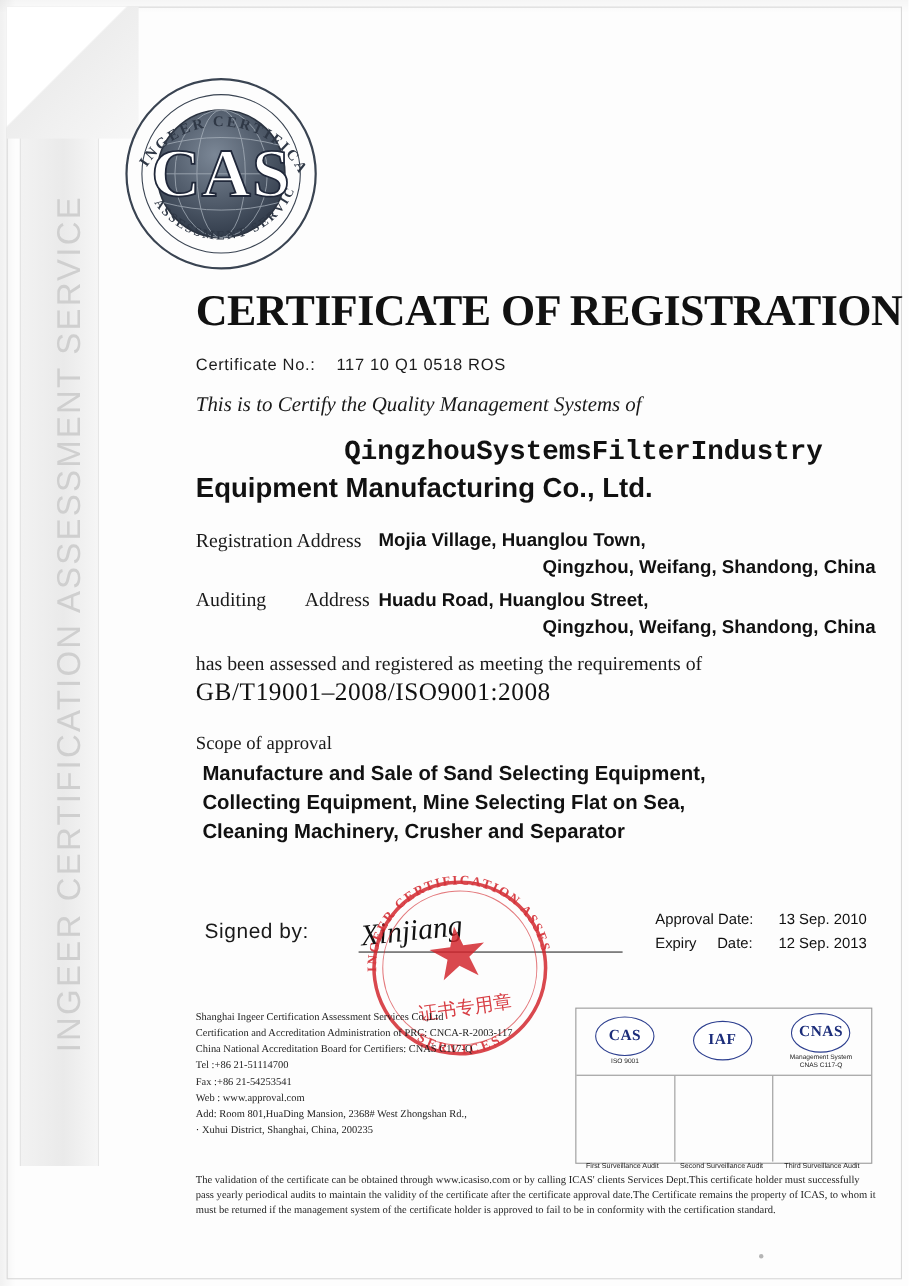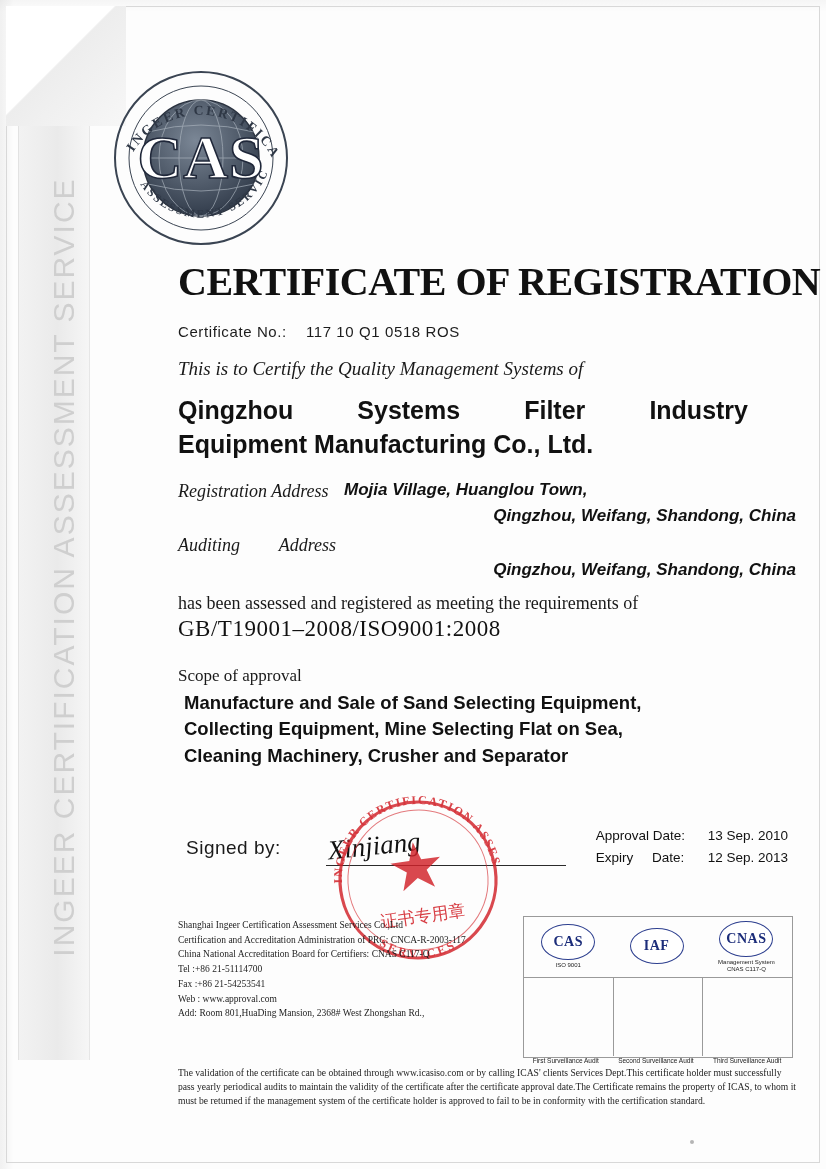--- a/index.html
+++ b/index.html
@@ -113,31 +113,31 @@
     font-family: "Liberation Sans", sans-serif;
     font-weight: bold;
     font-size: 25px;
     line-height: 1.35;
     margin: 0 0 16px 0;
     color: #111;
     width: 570px;
   }
   .company .l1 {
     display: flex;
-    justify-content: space-between;
+    justify-content: flex-end;
+    font-family: Liberation Mono, monospace;
   }
   .company .l2 { display: block; }
 
   .addr-block { margin: 0 0 4px 0; }
   .addr-row {
     display: flex;
-    align-items: center;
+    align-items: flex-end;
     font-size: 18px;
     line-height: 1.45;
-    font-style: italic;
   }
   .addr-label {
     width: 166px;
     flex: none;
     color: #1a1a1a;
   }
   .addr-label.spread {
     display: flex;
     justify-content: space-between;
     padding-right: 8px;
@@ -410,20 +410,21 @@
         <span class="addr-cont">Qingzhou, Weifang, Shandong, China</span>
       </div>
     </div>
 
     <div class="addr-block">
       <div class="addr-row">
         <span class="addr-label spread">
           <span>Auditing</span>
           <span>Address</span>
         </span>
+        <span class="addr-val">Huadu Road, Huanglou Street,</span>
       </div>
       <div class="addr-row">
         <span class="addr-cont">Qingzhou, Weifang, Shandong, China</span>
       </div>
     </div>
 
     <p class="assessed">has been assessed and registered as meeting the requirements of</p>
     <p class="standard">GB/T19001–2008/ISO9001:2008</p>
 
     <p class="scope-label">Scope of approval</p>
@@ -479,20 +480,21 @@
 
   <div class="footer">
     <div class="fine">
       <div class="ln">Shanghai Ingeer Certification Assessment Services Co.,Ltd</div>
       <div class="ln">Certification and Accreditation Administration of PRC: CNCA-R-2003-117</div>
       <div class="ln">China National Accreditation Board for Certifiers:  CNAS C117-Q</div>
       <div class="ln">Tel :+86 21-51114700</div>
       <div class="ln">Fax :+86 21-54253541</div>
       <div class="ln">Web : www.approval.com</div>
       <div class="ln">Add: Room 801,HuaDing Mansion, 2368# West Zhongshan Rd.,</div>
+      <div class="ln">·     Xuhui District, Shanghai, China, 200235</div>
     </div>
 
     <div class="marks">
       <div class="marks-top">
         <div class="mark">
           <div class="oval">CAS</div>
           <div class="cap">ISO 9001</div>
         </div>
         <div class="mark">
           <div class="oval">IAF</div>

